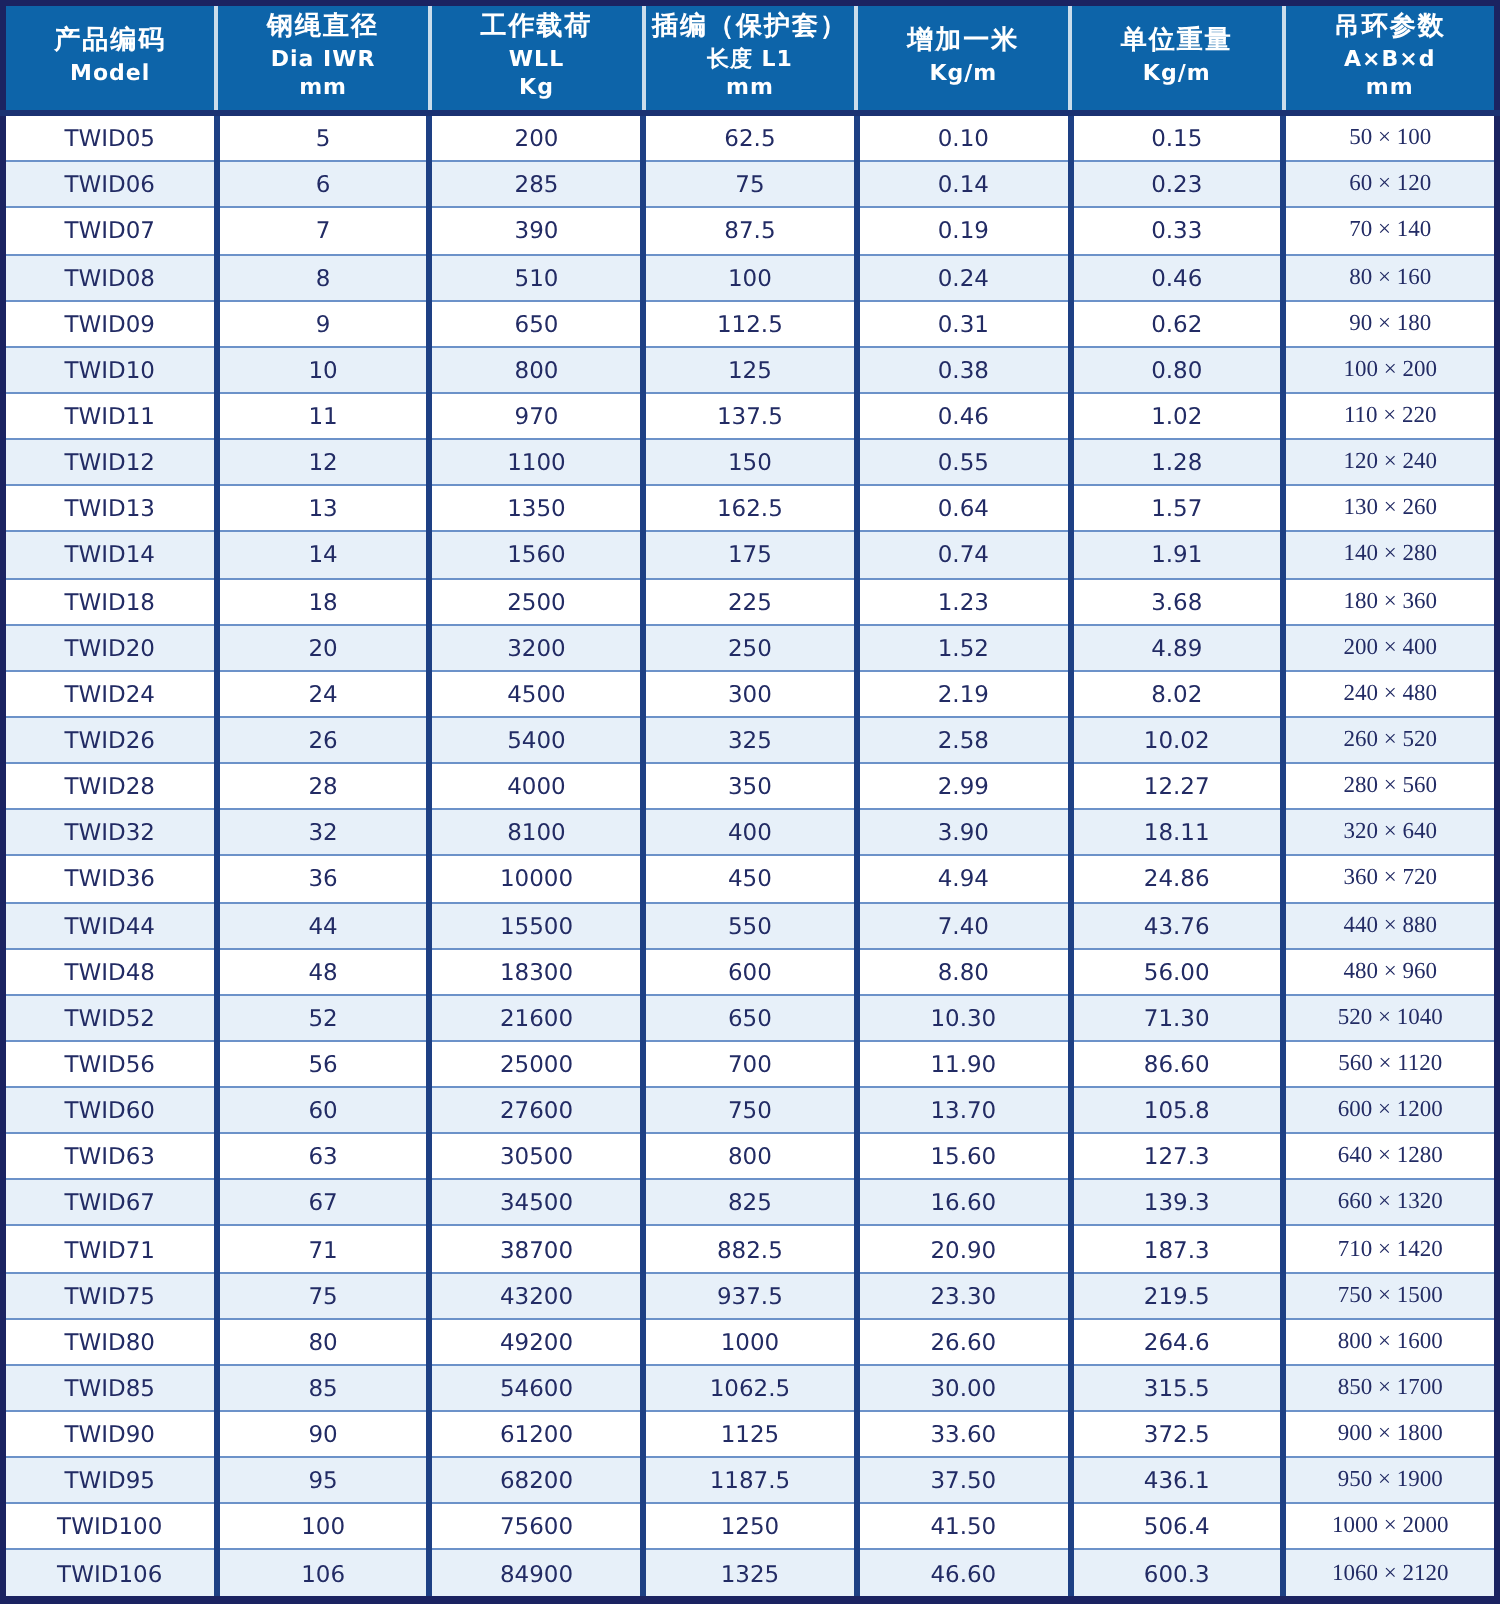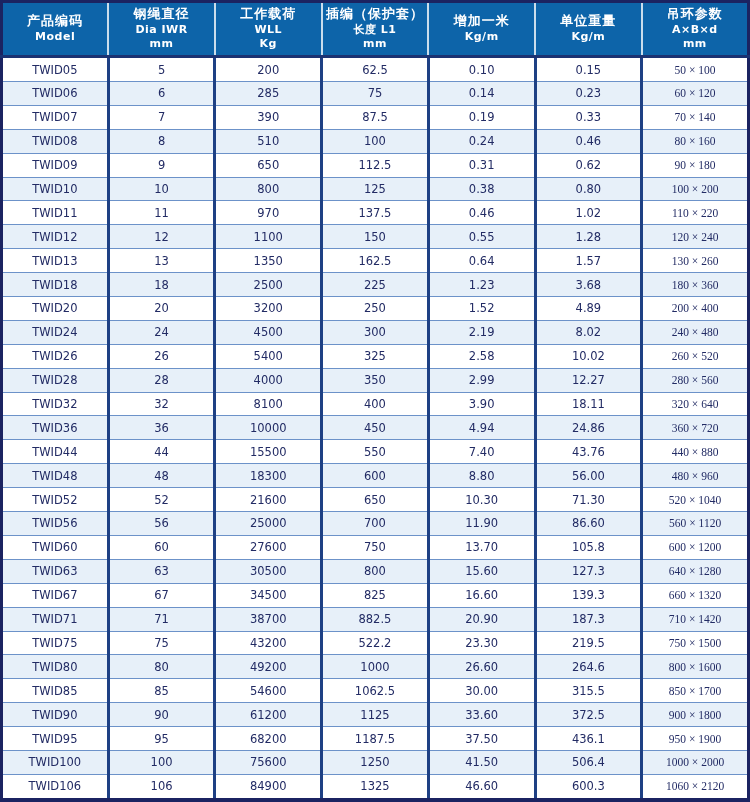--- a/index.html
+++ b/index.html
@@ -173,20 +173,29 @@
         <tr>
           <td>TWID13</td>
           <td>13</td>
           <td>1350</td>
           <td>162.5</td>
           <td>0.64</td>
           <td>1.57</td>
           <td>130 × 260</td>
         </tr>
         <tr>
+          <td>TWID14</td>
+          <td>14</td>
+          <td>1560</td>
+          <td>175</td>
+          <td>0.74</td>
+          <td>1.91</td>
+          <td>140 × 280</td>
+        </tr>
+        <tr>
           <td>TWID18</td>
           <td>18</td>
           <td>2500</td>
           <td>225</td>
           <td>1.23</td>
           <td>3.68</td>
           <td>180 × 360</td>
         </tr>
         <tr>
           <td>TWID20</td>
@@ -311,21 +320,21 @@
           <td>38700</td>
           <td>882.5</td>
           <td>20.90</td>
           <td>187.3</td>
           <td>710 × 1420</td>
         </tr>
         <tr>
           <td>TWID75</td>
           <td>75</td>
           <td>43200</td>
-          <td>522.2</td>
+          <td>937.5</td>
           <td>23.30</td>
           <td>219.5</td>
           <td>750 × 1500</td>
         </tr>
         <tr>
           <td>TWID80</td>
           <td>80</td>
           <td>49200</td>
           <td>1000</td>
           <td>26.60</td>

